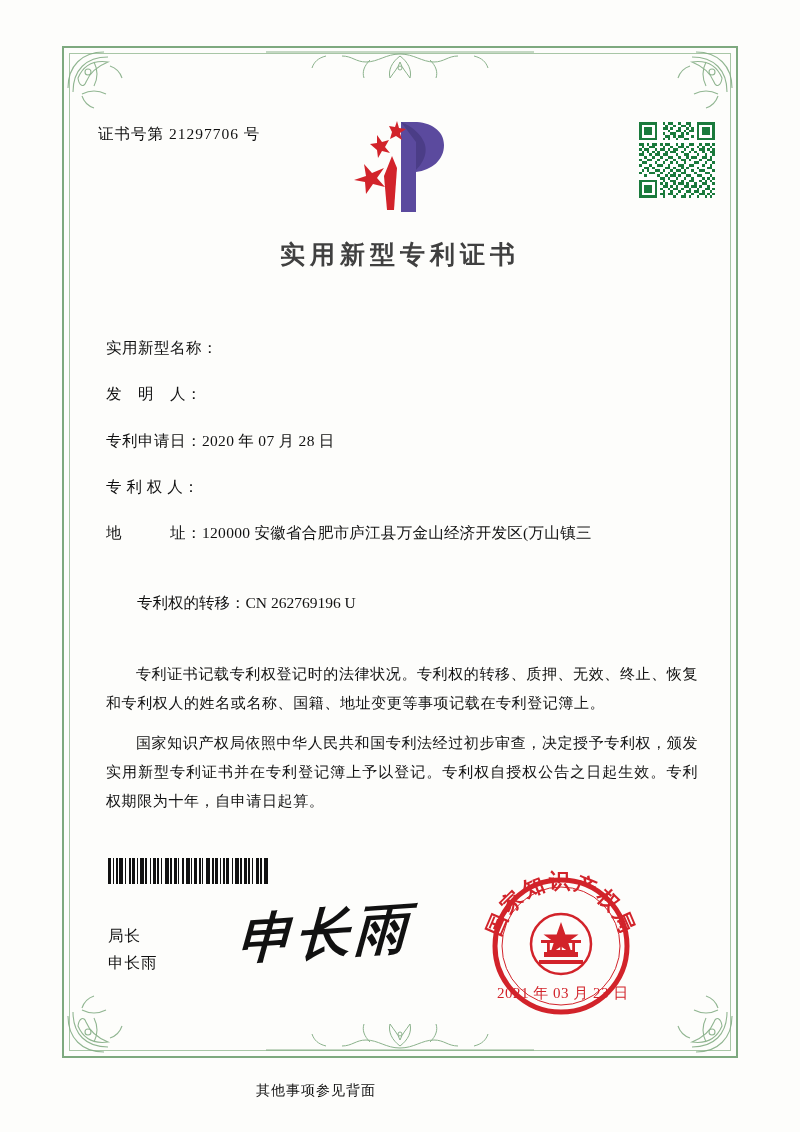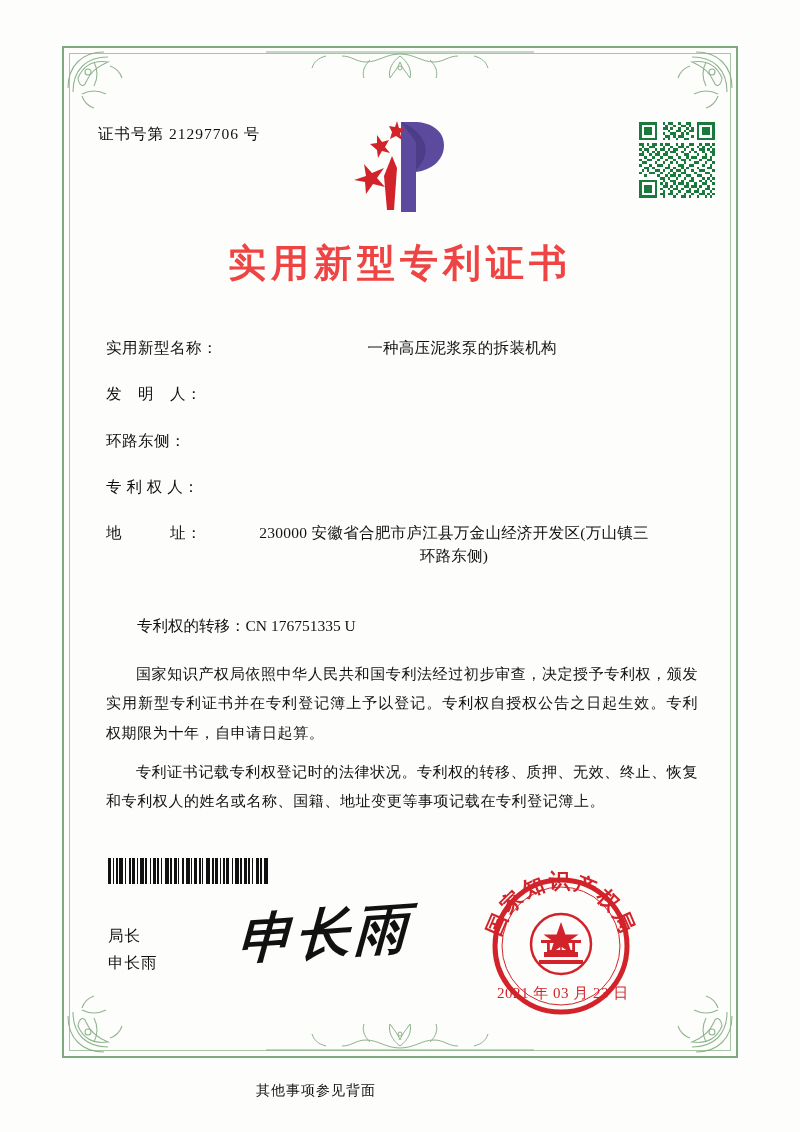--- a/index.html
+++ b/index.html
@@ -92,42 +92,41 @@
     width: 76px;
     height: 76px;
   }
 
   .title {
     position: absolute;
     left: 0;
     top: 238px;
     width: 800px;
     text-align: center;
-    font-size: 38px;
+    font-size: 25px;
     font-weight: bold;
     letter-spacing: 5px;
-    color: #ef4444;
+    color: #404040;
     font-family: "DejaVu Serif", "Liberation Serif", serif;
   }
 
   
   .fields {
     position: absolute;
     left: 106px;
     top: 336px;
     width: 600px;
     font-size: 15.5px;
     color: #111;
   }
   .field-row {
     display: flex;
     align-items: flex-start;
     margin-bottom: 23px;
     line-height: 1.5;
-    text-align: center;
   }
   .field-label {
     white-space: pre;
     flex: 0 0 auto;
     letter-spacing: 0.5px;
   }
   .field-value {
     flex: 1 1 auto;
     letter-spacing: 0.3px;
   }
@@ -565,54 +564,53 @@
         <rect x="27" y="28" width="1" height="1"></rect>
     </g>
   </svg>
 
   <div class="title">实用新型专利证书</div>
 
   <div class="fields">
 
     <div class="field-row">
       <span class="field-label">实用新型名称：</span>
-      <span class="field-value">一种高压泥浆泵的拆装机构</span>
     </div>
 
     <div class="field-row">
       <span class="field-label">发　明　人：</span>
     </div>
 
 
     <div class="field-row">
-      <span class="field-label">环路东侧：</span>
+      <span class="field-label">专利申请日：</span>
+      <span class="field-value">2020 年 07 月 28 日</span>
     </div>
 
     <div class="field-row">
       <span class="field-label">专 利 权 人：</span>
     </div>
 
     <div class="field-row">
       <span class="field-label">地　　　址：</span>
       <span class="field-value">
-        <span>230000 安徽省合肥市庐江县万金山经济开发区(万山镇三</span>
-        <span class="cont">环路东侧)</span>
+        <span>120000 安徽省合肥市庐江县万金山经济开发区(万山镇三</span>
       </span>
     </div>
 
     <div class="pub-row">
       <span class="pub-right">
-        <span>专利权的转移：</span><span>CN 176751335 U</span>
+        <span>专利权的转移：</span><span>CN 262769196 U</span>
       </span>
     </div>
   </div>
 
   <div class="paragraphs">
+    <p>专利证书记载专利权登记时的法律状况。专利权的转移、质押、无效、终止、恢复和专利权人的姓名或名称、国籍、地址变更等事项记载在专利登记簿上。</p>
     <p>国家知识产权局依照中华人民共和国专利法经过初步审查，决定授予专利权，颁发实用新型专利证书并在专利登记簿上予以登记。专利权自授权公告之日起生效。专利权期限为十年，自申请日起算。</p>
-    <p>专利证书记载专利权登记时的法律状况。专利权的转移、质押、无效、终止、恢复和专利权人的姓名或名称、国籍、地址变更等事项记载在专利登记簿上。</p>
   </div>
 
   <div class="barcode">
     <i style="width:3px"></i>
       <i style="width:2px;background:transparent"></i>
     <i style="width:1px"></i>
       <i style="width:2px;background:transparent"></i>
     <i style="width:2px"></i>
       <i style="width:1px;background:transparent"></i>
     <i style="width:4px"></i>

